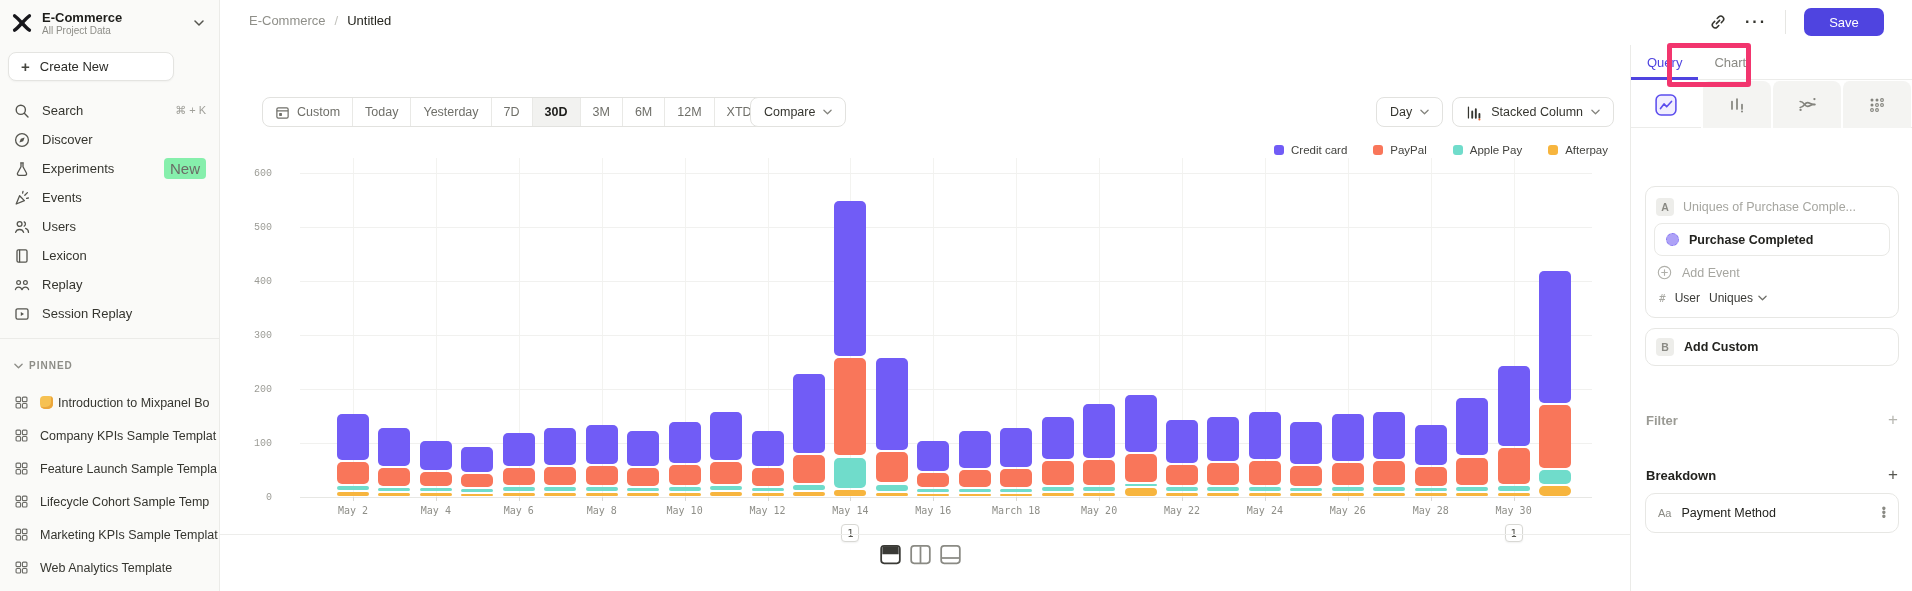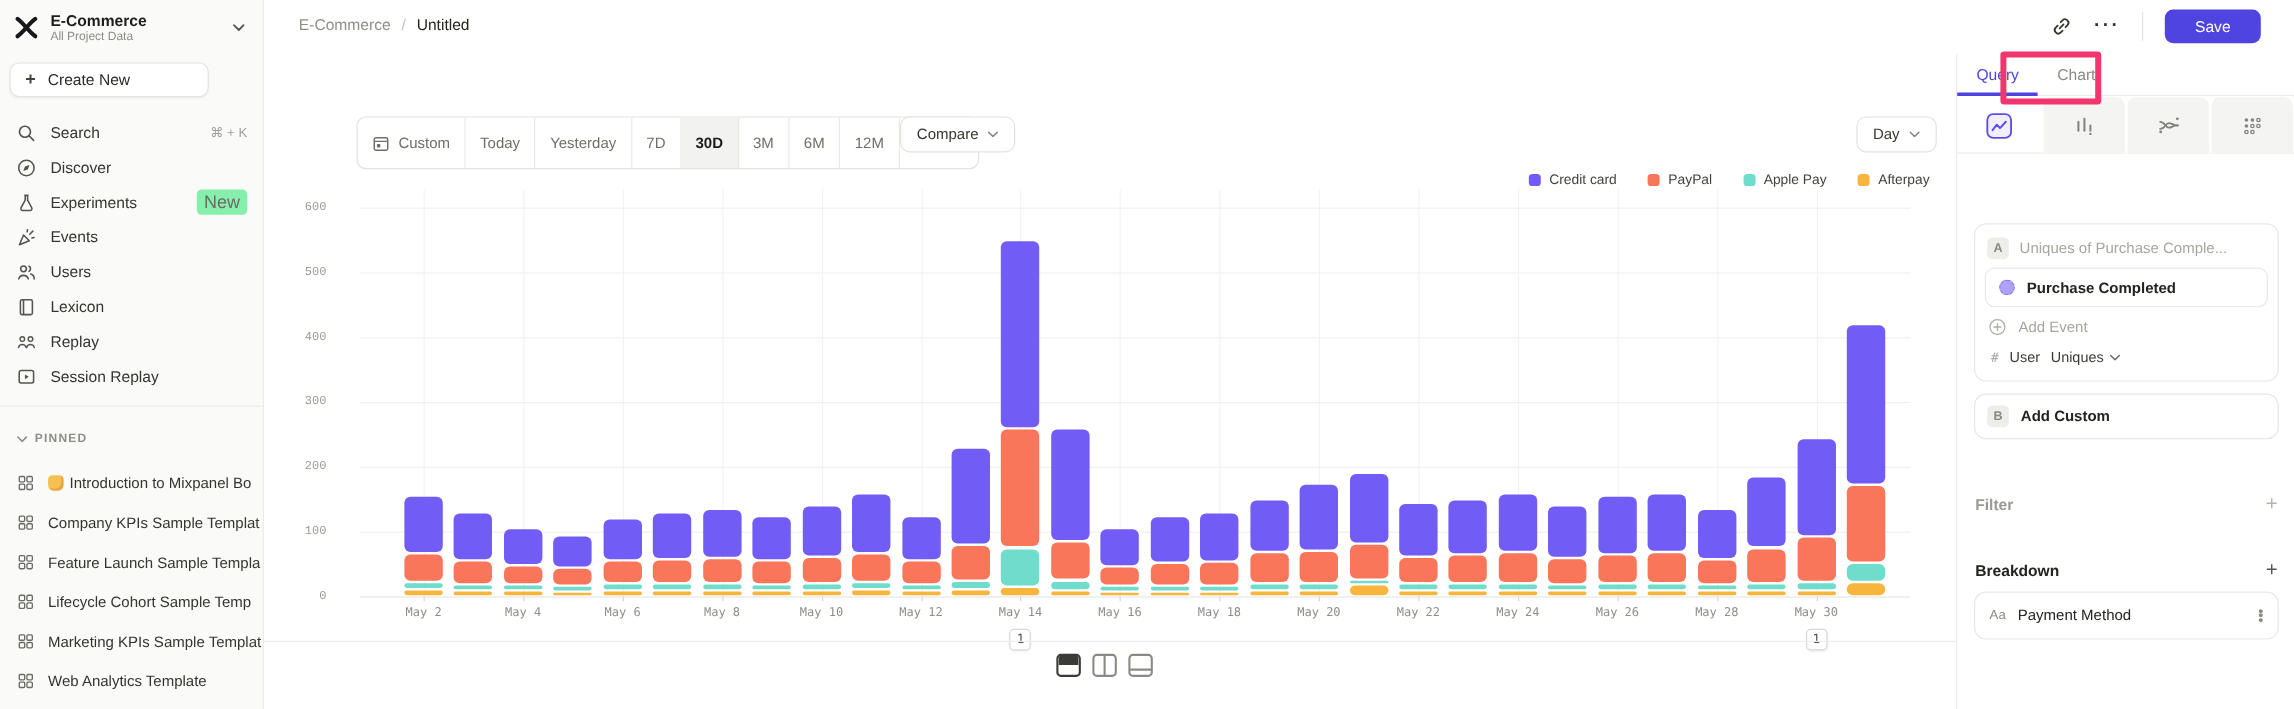--- a/index.html
+++ b/index.html
@@ -45,22 +45,22 @@
   .crumb-sep { color:#c2c2bd; }
   .crumb-page { color:#26261f; font-weight:500; }
   .hdr-actions { position:absolute; right:28px; top:8px; display:flex; align-items:center; gap:18px; }
   .hdr-icon { width:18px; height:18px; color:#35352f; }
   .hdr-dots { color:#35352f; font-size:16px; letter-spacing:2px; font-weight:bold; line-height:10px; }
   .hdr-vdiv { width:1px; height:24px; background:#E6E6E3; }
   .save-btn { width:80px; height:28px; background:#4F44E0; color:#fff; border:none; border-radius:7px;
     font-size:13px; font-weight:500; font-family:inherit; }
 
   
-  .seg-group { position:absolute; left:262px; top:97px; height:44px; display:flex;
-    border:1px solid #E2E2DF; border-radius:8px; background:#fff; overflow:hidden;margin-left:35px; }
+  .seg-group { position:absolute; left:262px; top:97px; height:30px; display:flex;
+    border:1px solid #E2E2DF; border-radius:8px; background:#fff; overflow:hidden; }
   .seg { display:flex; align-items:center; gap:7px; padding:0 12px; font-size:12.5px; color:#6f6f69;
     border-right:1px solid #E9E9E6; white-space:nowrap; }
   .seg:last-child { border-right:none; }
   .seg.active { background:#F2F2F0; color:#1d1d1a; font-weight:bold; }
   .seg .cal { width:15px; height:15px; }
   .btn { height:30px; display:inline-flex; align-items:center; gap:8px; padding:0 13px;
     border:1px solid #E2E2DF; border-radius:8px; background:#fff; font-size:12.5px; color:#35352f; }
   #compare-btn { position:absolute; left:750px; top:97px; }
   .chart-controls { position:absolute; top:97px; right:298px; display:flex; gap:9px; }
   .chev { color:#83837d; }
@@ -375,20 +375,36 @@
   <span>Compare</span>
   <span class="chev">
     <svg width="9" height="6" viewBox="0 0 10 6" fill="none" stroke="currentColor" stroke-width="1.4" stroke-linecap="round" stroke-linejoin="round">
         <path d="M1 1l4 4 4-4"></path>
       </svg>
   </span>
 </div>
 <div class="chart-controls">
   <div class="btn">
     <span>Day</span>
+    <span class="chev">
+      <svg width="9" height="6" viewBox="0 0 10 6" fill="none" stroke="currentColor" stroke-width="1.4" stroke-linecap="round" stroke-linejoin="round">
+          <path d="M1 1l4 4 4-4"></path>
+        </svg>
+    </span>
+  </div>
+  <div class="btn">
+    <span>
+      <svg width="17" height="17" viewBox="0 0 18 18" fill="none" stroke-linecap="round">
+        <path d="M2.6 3.2v11.6" stroke="#35352f" stroke-width="1.3"></path>
+        <path d="M6.6 8v6.5M10.4 5.5v9" stroke="#35352f" stroke-width="2"></path>
+        <path d="M14.2 10.5v4" stroke="#35352f" stroke-width="2"></path>
+        <circle cx="14.2" cy="16.4" r="1.1" fill="#F0642F"></circle>
+      </svg>
+    </span>
+    <span>Stacked Column</span>
     <span class="chev">
       <svg width="9" height="6" viewBox="0 0 10 6" fill="none" stroke="currentColor" stroke-width="1.4" stroke-linecap="round" stroke-linejoin="round">
           <path d="M1 1l4 4 4-4"></path>
         </svg>
     </span>
   </div>
 </div>
 
 <div id="legend">
     <span class="leg-item">
@@ -448,21 +464,21 @@
     <div class="xtick-label" style="left: 571.7px; top: 505px;">May 8</div>
     <div class="xtick-mark" style="left: 684.6px; top: 497px;"></div>
     <div class="xtick-label" style="left: 654.6px; top: 505px;">May 10</div>
     <div class="xtick-mark" style="left: 767.5px; top: 497px;"></div>
     <div class="xtick-label" style="left: 737.5px; top: 505px;">May 12</div>
     <div class="xtick-mark" style="left: 850.4px; top: 497px;"></div>
     <div class="xtick-label" style="left: 820.4px; top: 505px;">May 14</div>
     <div class="xtick-mark" style="left: 933.3px; top: 497px;"></div>
     <div class="xtick-label" style="left: 903.3px; top: 505px;">May 16</div>
     <div class="xtick-mark" style="left: 1016.2px; top: 497px;"></div>
-    <div class="xtick-label" style="left: 986.2px; top: 505px;">May 18</div>
+    <div class="xtick-label" style="left: 986.2px; top: 505px;">March 18</div>
     <div class="xtick-mark" style="left: 1099.1px; top: 497px;"></div>
     <div class="xtick-label" style="left: 1069.1px; top: 505px;">May 20</div>
     <div class="xtick-mark" style="left: 1182px; top: 497px;"></div>
     <div class="xtick-label" style="left: 1152px; top: 505px;">May 22</div>
     <div class="xtick-mark" style="left: 1264.9px; top: 497px;"></div>
     <div class="xtick-label" style="left: 1234.9px; top: 505px;">May 24</div>
     <div class="xtick-mark" style="left: 1347.8px; top: 497px;"></div>
     <div class="xtick-label" style="left: 1317.8px; top: 505px;">May 26</div>
     <div class="xtick-mark" style="left: 1430.7px; top: 497px;"></div>
     <div class="xtick-label" style="left: 1400.7px; top: 505px;">May 28</div>

